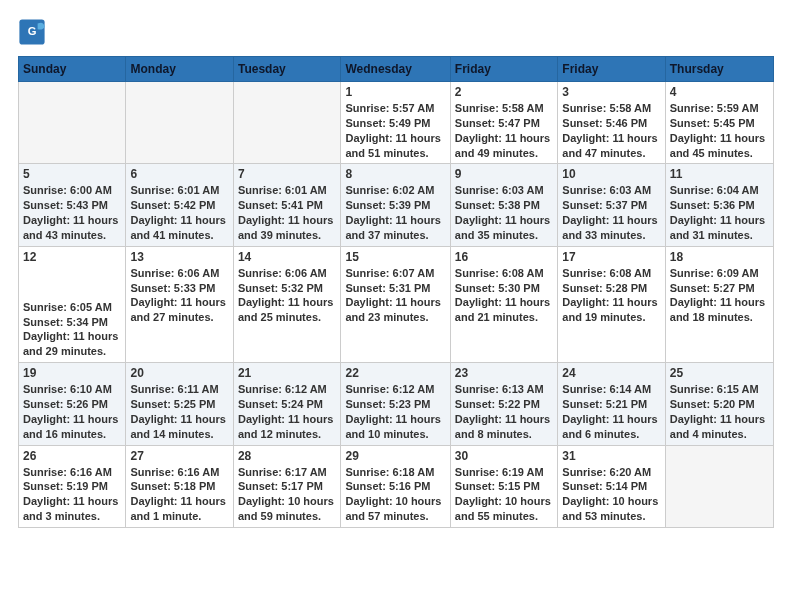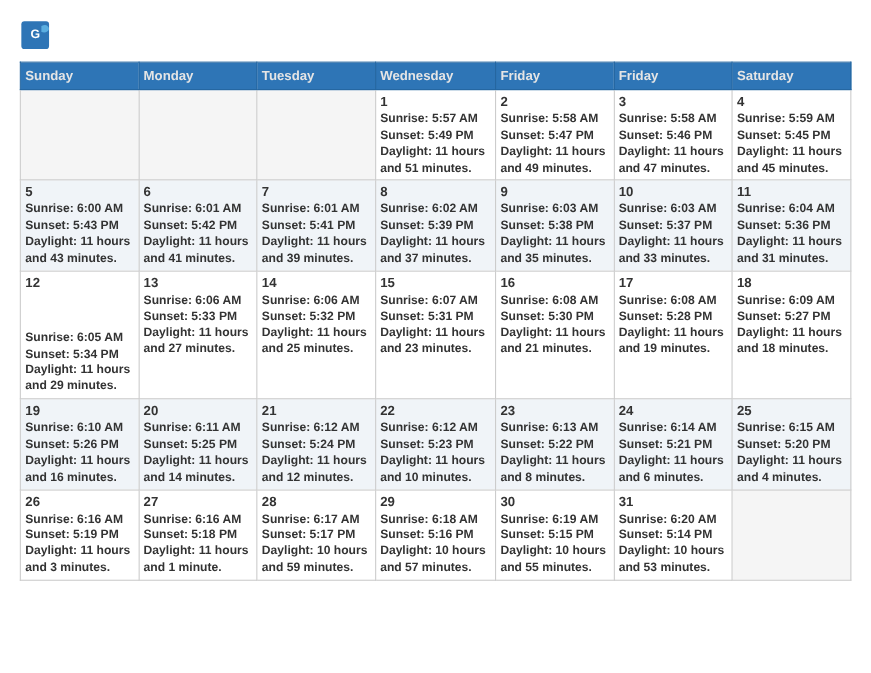--- a/index.html
+++ b/index.html
@@ -53,21 +53,21 @@
       font-size: 14px;
       color: #555;
     }
     .calendar {
       width: 100%;
       border-collapse: collapse;
       border: 1px solid #ccc;
     }
     .calendar th {
       background: #2e75b6;
-      color: #e5e5e5;
+      color: #0f172a;
       font-size: 12px;
       font-weight: bold;
       padding: 5px 4px;
       text-align: left;
       border: 1px solid #2566a0;
     }
     .calendar td {
       border: 1px solid #ccc;
       vertical-align: top;
       padding: 3px 4px;
@@ -120,21 +120,21 @@
 
   <table class="calendar">
     <thead>
       <tr>
       <th>Sunday</th>
           <th>Monday</th>
           <th>Tuesday</th>
           <th>Wednesday</th>
           <th>Friday</th>
           <th>Friday</th>
-          <th>Saturday</th>
+          <th>Thursday</th>
         </tr>
     </thead>
     <tbody id="calendar-body">
     <tr>
           <td class="empty"></td>
           <td class="empty"></td>
           <td class="empty"></td>
           <td>
             <div class="day-num">1</div>
             <div class="day-info" style="white-space: pre-line;">Sunrise: 5:57 AM

